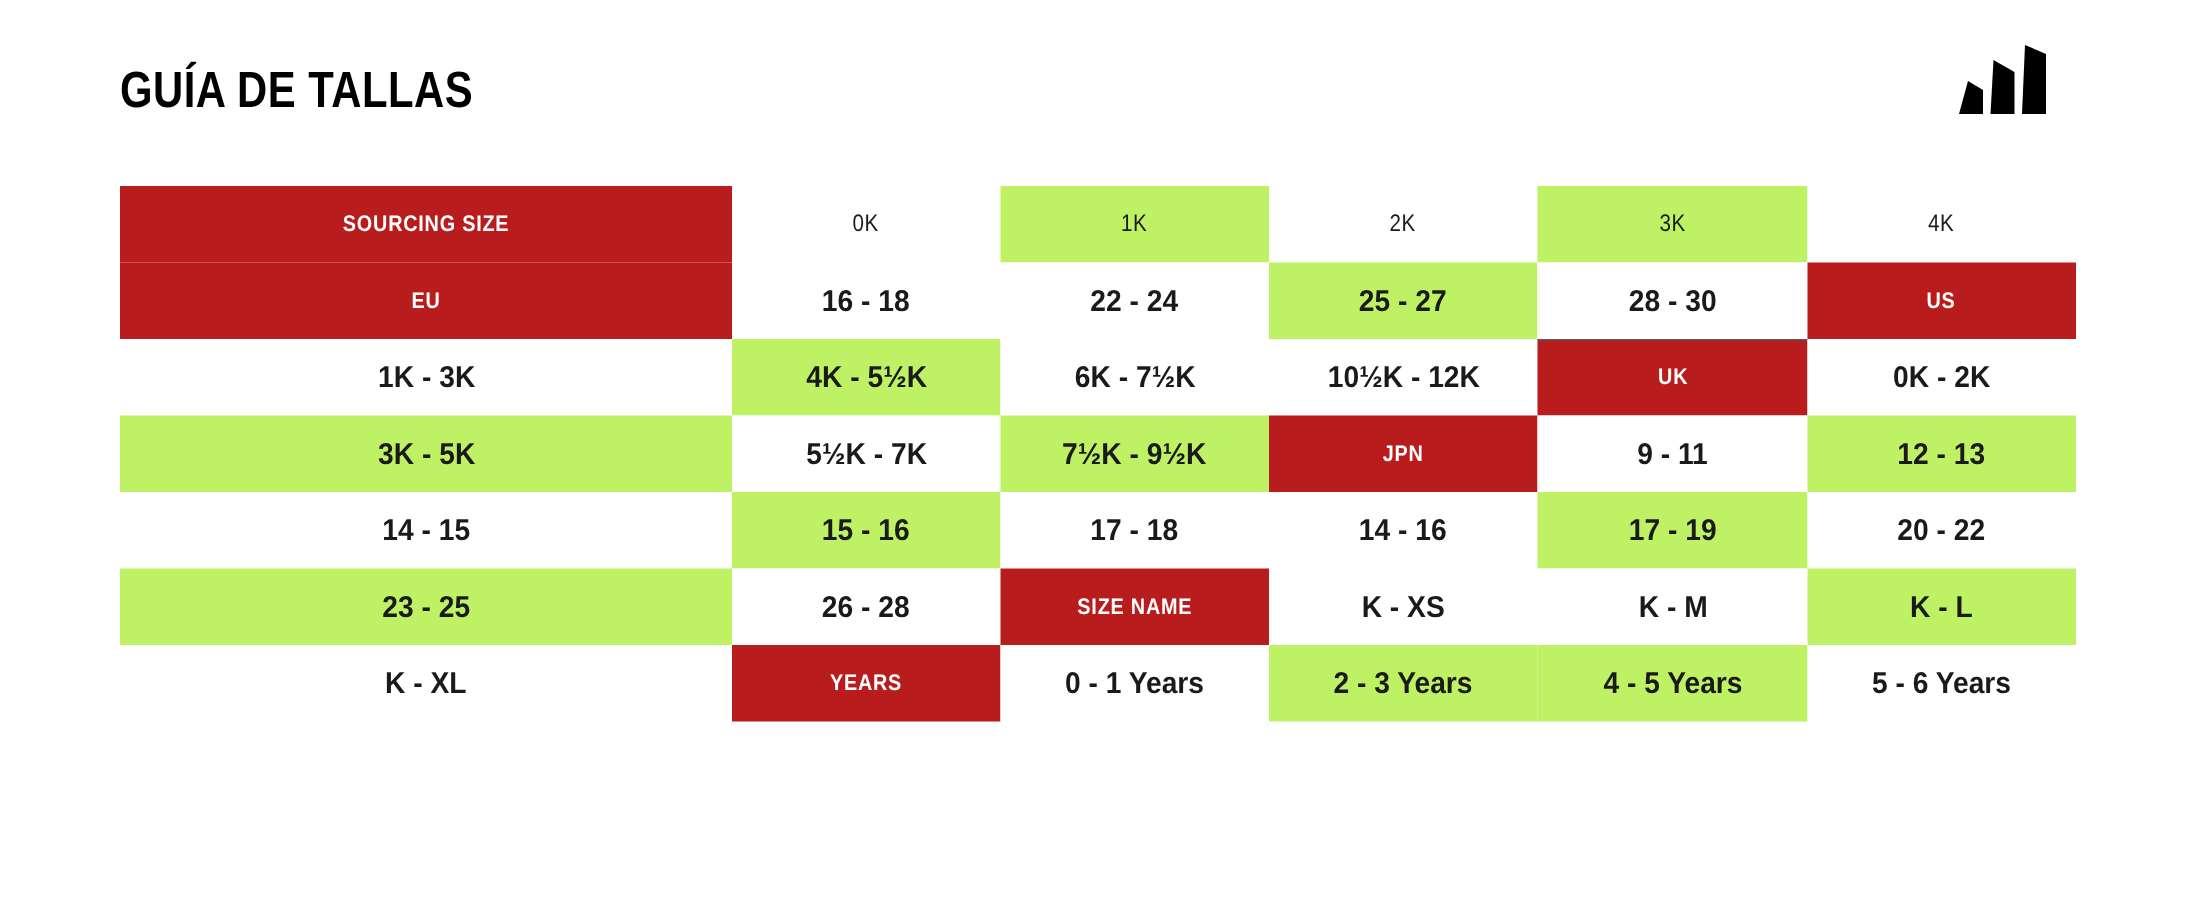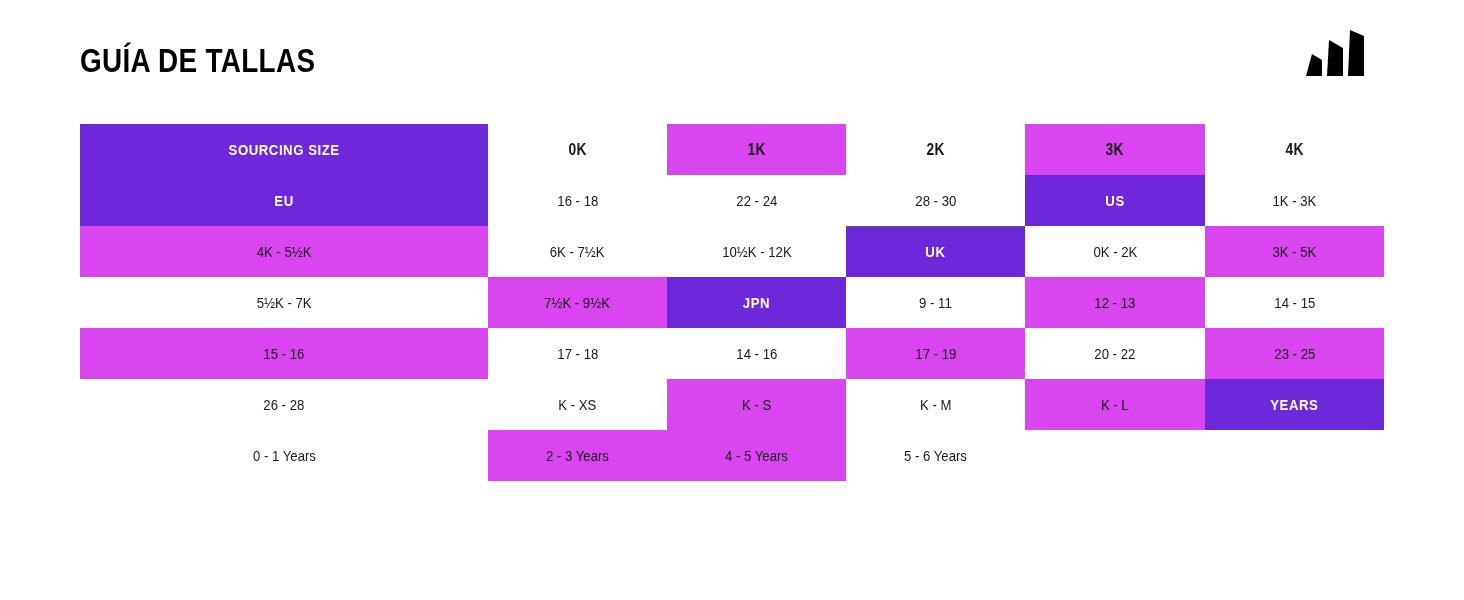--- a/index.html
+++ b/index.html
@@ -62,21 +62,21 @@
     justify-content: center;
     font-size: 16px;
     line-height: 1;
     text-align: center;
     white-space: nowrap;
     position: relative;
   }
 
   
   .label-cell {
-    background: #6d28d9;
+    background: #b91c1c;
     color: #ffffff;
     font-weight: 700;
     font-size: 15px;
     letter-spacing: 0.6px;
     transform: none;
     justify-content: center;
   }
   .label-cell .lbl {
     display: inline-block;
     transform: scaleX(0.88);
@@ -90,29 +90,29 @@
     top: 0;
     width: 100%;
     height: 1px;
     background: #5a5a5a;
   }
 
   
   .value-cell {
     background: #ffffff;
     color: #1a1a1a;
+    font-weight: 700;
+    font-size: 20px;
+  }
+  .value-cell.shaded {
+    background: #bef264;
+    align-items: center;
+  }
+  .value-cell.header {
     font-weight: 400;
-    font-size: 14px;
-  }
-  .value-cell.shaded {
-    background: #d946ef;
-    align-items: center;
-  }
-  .value-cell.header {
-    font-weight: 700;
     font-size: 16px;
     letter-spacing: 0.3px;
   }
   .value-cell .val {
     display: inline-block;
     transform: scaleX(0.94);
   }
   .value-cell.header .val {
     transform: scaleX(0.86);
   }
@@ -153,20 +153,23 @@
 
   <div class="cell label-cell">
     <span class="lbl">EU</span>
   </div>
   <div class="cell value-cell">
       <span class="val">16 - 18</span>
     </div>
   <div class="cell value-cell">
       <span class="val">22 - 24</span>
     </div>
+  <div class="cell value-cell shaded">
+      <span class="val">25 - 27</span>
+    </div>
   <div class="cell value-cell">
       <span class="val">28 - 30</span>
     </div>
 
   <div class="cell label-cell">
     <span class="lbl">US</span>
   </div>
   <div class="cell value-cell">
       <span class="val">1K - 3K</span>
     </div>
@@ -224,32 +227,35 @@
   <div class="cell value-cell">
       <span class="val">20 - 22</span>
     </div>
   <div class="cell value-cell shaded">
       <span class="val">23 - 25</span>
     </div>
   <div class="cell value-cell">
       <span class="val">26 - 28</span>
     </div>
 
+  <div class="cell label-cell">
+    <span class="lbl">SIZE NAME</span>
+  </div>
   <div class="cell value-cell">
       <span class="val">K - XS</span>
     </div>
-  <div class="cell value-cell shaded">
-      <span class="val">K - S</span>
-    </div>
   <div class="cell value-cell">
       <span class="val">K - M</span>
     </div>
   <div class="cell value-cell shaded">
       <span class="val">K - L</span>
     </div>
+  <div class="cell value-cell">
+      <span class="val">K - XL</span>
+    </div>
 
   <div class="cell label-cell">
     <span class="lbl">YEARS</span>
   </div>
   <div class="cell value-cell">
       <span class="val">0 - 1 Years</span>
     </div>
   <div class="cell value-cell shaded">
       <span class="val">2 - 3 Years</span>
     </div>

